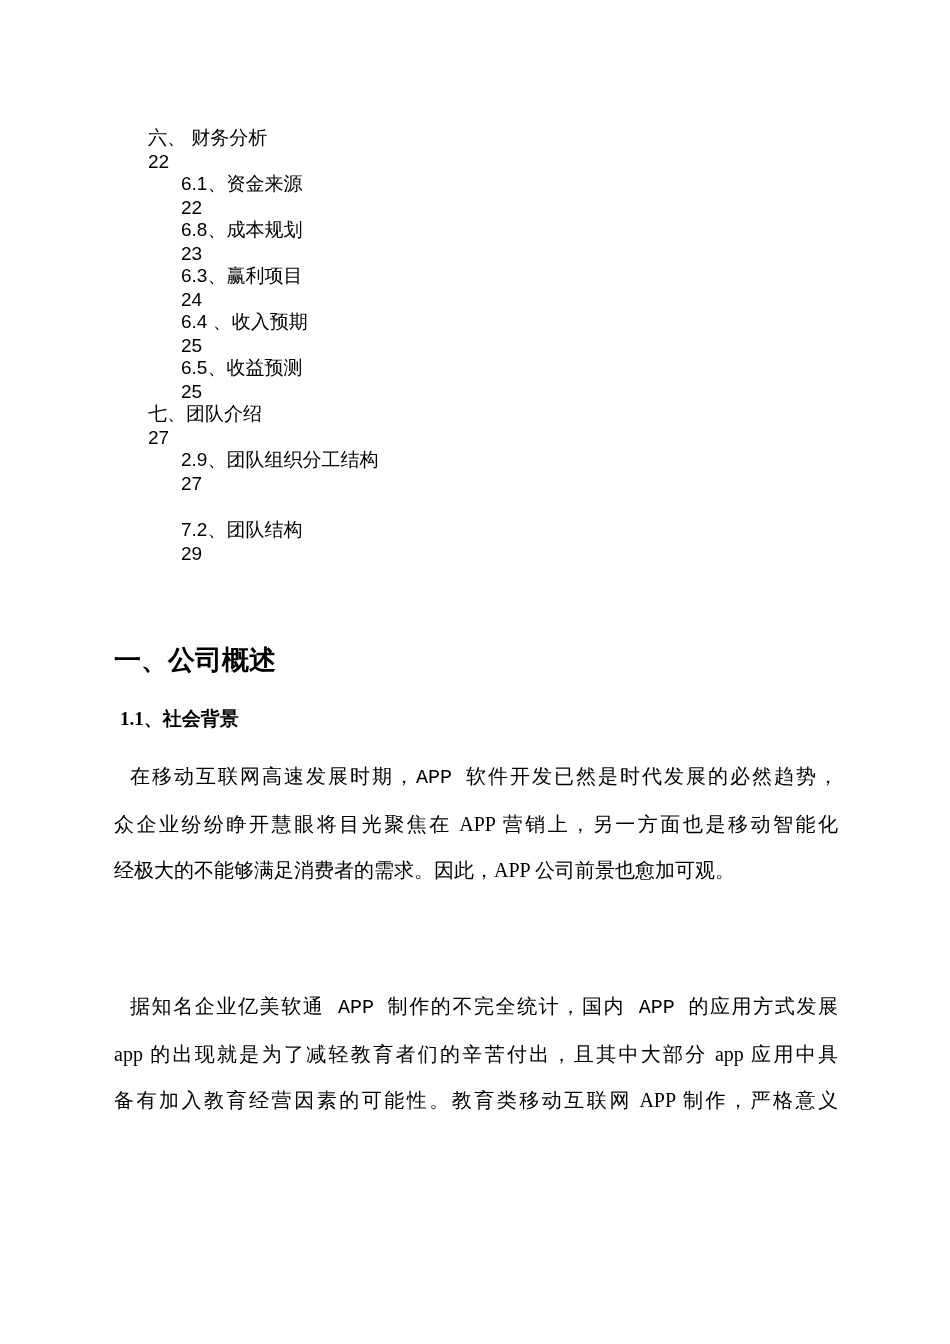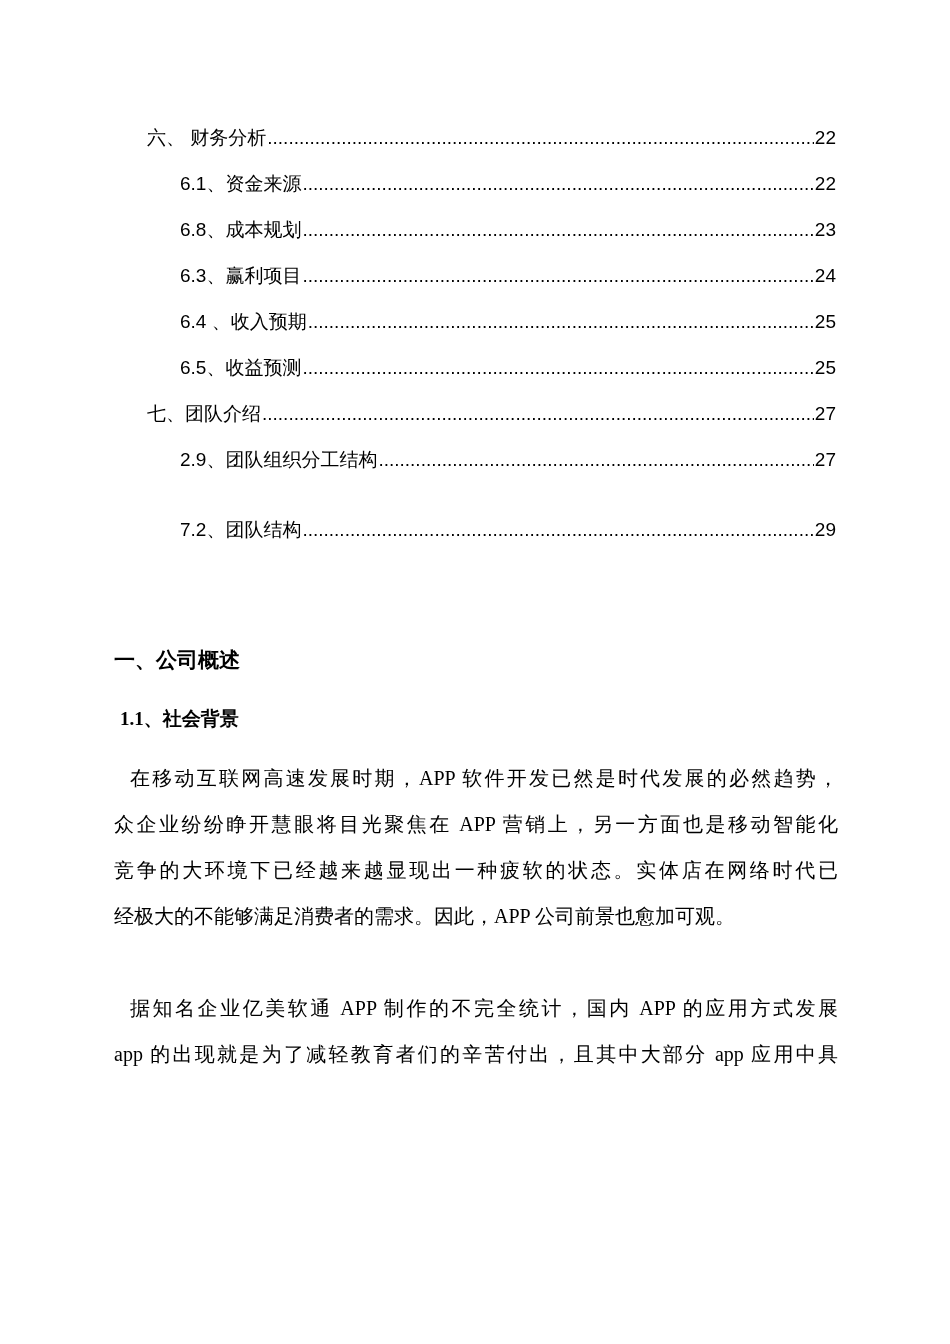--- a/index.html
+++ b/index.html
@@ -9,20 +9,21 @@
   .toc-entry {
     position: absolute;
     display: flex;
     align-items: baseline;
     font-family: "Liberation Sans", "DejaVu Sans", sans-serif;
     font-size: 19px;
     line-height: 24px;
     height: 24px;
     white-space: nowrap;
     right: 114px;
+    flex-direction: column;
   }
   .toc-entry.level1 { left: 147px; }
   .toc-entry.level2 { left: 180px; }
   .toc-title { flex: 0 0 auto; }
   .toc-dots {
     flex: 1 1 auto;
     overflow: hidden;
     white-space: nowrap;
     letter-spacing: 0px;
     margin: 0 1px;
@@ -31,21 +32,21 @@
     content: "................................................................................................................................................................................................................";
   }
   .toc-page { flex: 0 0 auto; }
 
   .h1 {
     position: absolute;
     left: 114px;
     top: 645px;
     font-family: "DejaVu Sans", "Liberation Sans", sans-serif;
     font-weight: bold;
-    font-size: 21px;
+    font-size: 27px;
     line-height: 30px;
   }
   .h2 {
     position: absolute;
     left: 120px;
     top: 705px;
     font-family: "Liberation Serif", "DejaVu Serif", serif;
     font-weight: bold;
     font-size: 19px;
     line-height: 28px;
@@ -55,21 +56,21 @@
     left: 114px;
     width: 724px;
     font-family: "Liberation Serif", "DejaVu Serif", serif;
     font-size: 20px;
     line-height: 46px;
     text-align: justify;
     text-indent: 1em;
     margin: 0;
   }
   .para .line { display: block; text-indent: 0; white-space: nowrap; text-align-last: justify; text-align: justify; }
-  .para .line.first { padding-left: 16px; }
+  .para .line.first { padding-left: 16px; font-family: Liberation Mono, monospace; }
   .para .line.last { text-align-last: left; }
 </style>
 </head>
 <body>
 
 <div class="page">
 
   <div class="toc-entry level1" style="top:126px">
     <span class="toc-title">六、 财务分析</span>
     <span class="toc-dots"></span>
@@ -115,22 +116,22 @@
     <span class="toc-dots"></span>
     <span class="toc-page">29</span>
   </div>
 
   <div class="h1">一、公司概述</div>
   <div class="h2">1.1、社会背景</div>
 
   <div class="para" style="top:755px">
     <span class="line first">在移动互联网高速发展时期，APP 软件开发已然是时代发展的必然趋势，</span>
     <span class="line">众企业纷纷睁开慧眼将目光聚焦在 APP 营销上，另一方面也是移动智能化</span>
-    <span class="line">竞争的大环境下已经越来越显现出一种疲软的状态。实体店在网络时代已</span>
     <span class="line last">经极大的不能够满足消费者的需求。因此，APP 公司前景也愈加可观。</span>
   </div>
 
   <div class="para" style="top:985px">
     <span class="line first">据知名企业亿美软通 APP 制作的不完全统计，国内 APP 的应用方式发展</span>
     <span class="line">app 的出现就是为了减轻教育者们的辛苦付出，且其中大部分 app 应用中具</span>
+    <span class="line">备有加入教育经营因素的可能性。教育类移动互联网 APP 制作，严格意义</span>
   </div>
 
 </div>
 
 </body></html>

